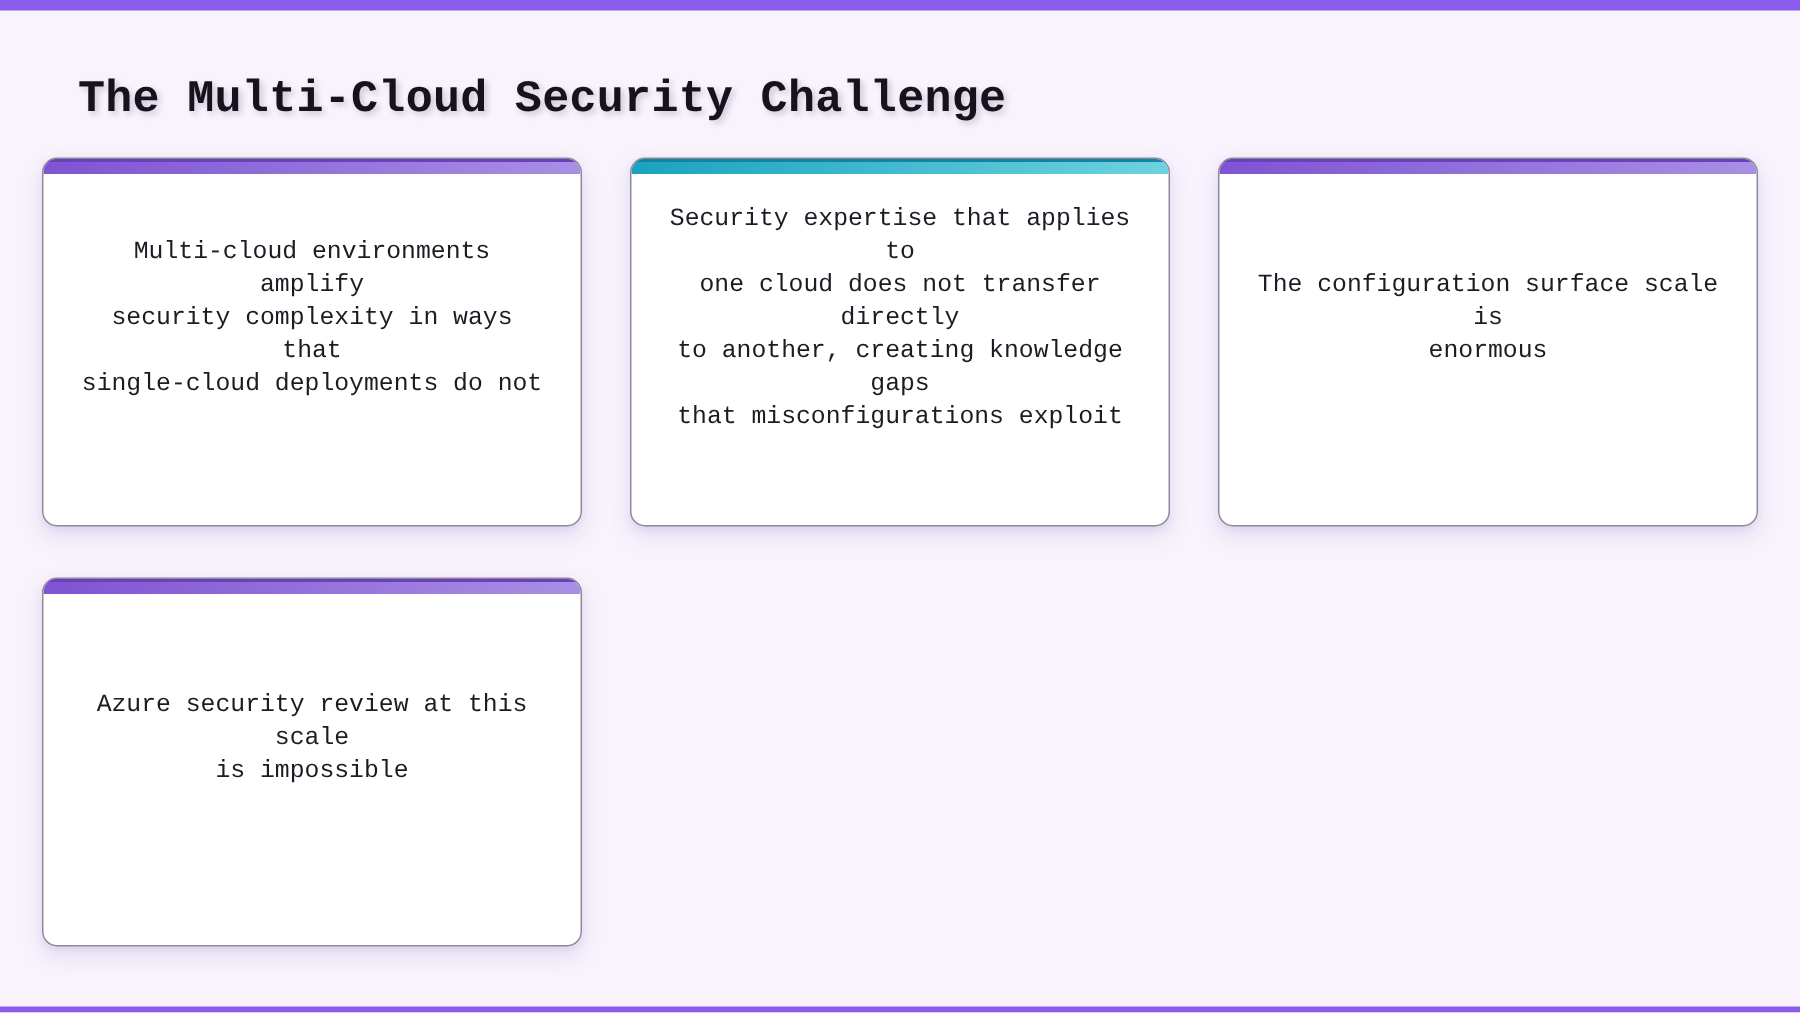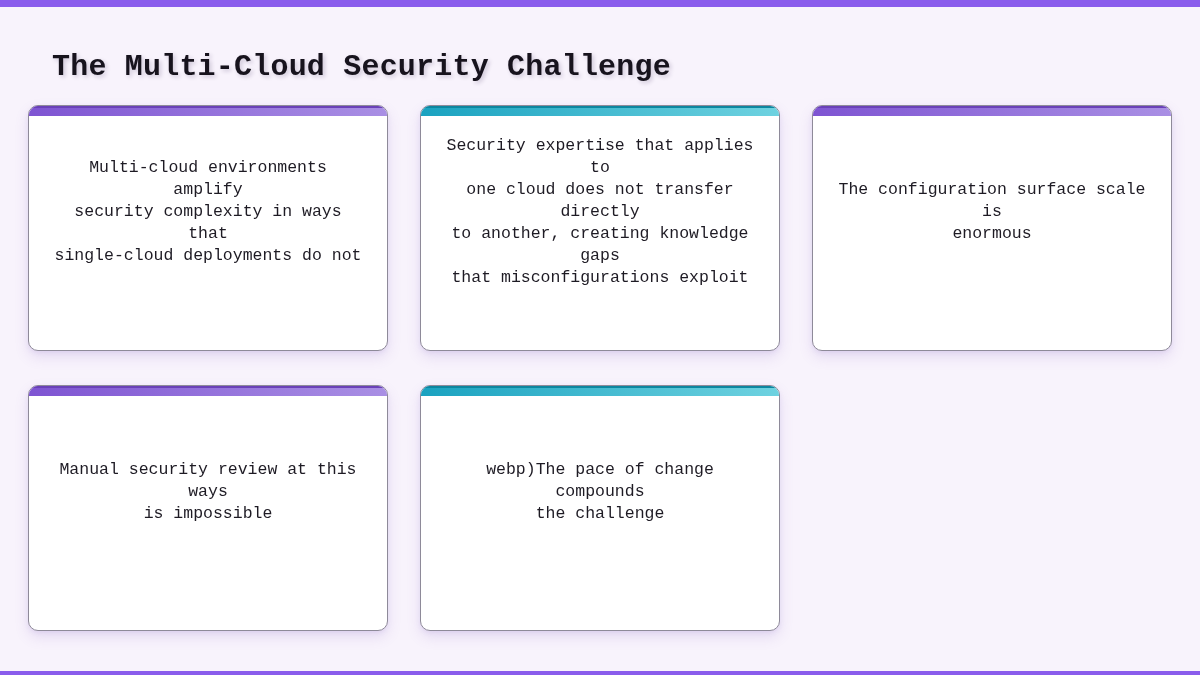--- a/index.html
+++ b/index.html
@@ -130,29 +130,22 @@
       <div class="card-content">
         <div class="card-text">The configuration surface scale is
 enormous</div>
       </div>
     </div>
 
 
     <div class="card">
       <div class="accent-bar accent-purple"></div>
       <div class="card-content">
-        <div class="card-text">Manual security review at this ways
+        <div class="card-text">Azure security review at this scale
 is impossible</div>
       </div>
     </div>
 
-    <div class="card">
-      <div class="accent-bar accent-teal"></div>
-      <div class="card-content">
-        <div class="card-text">webp)The pace of change compounds
-the challenge</div>
-      </div>
-    </div>
 
   </div>
 
   <div class="bottom-strip"></div>
 </div>
 
 </body></html>

